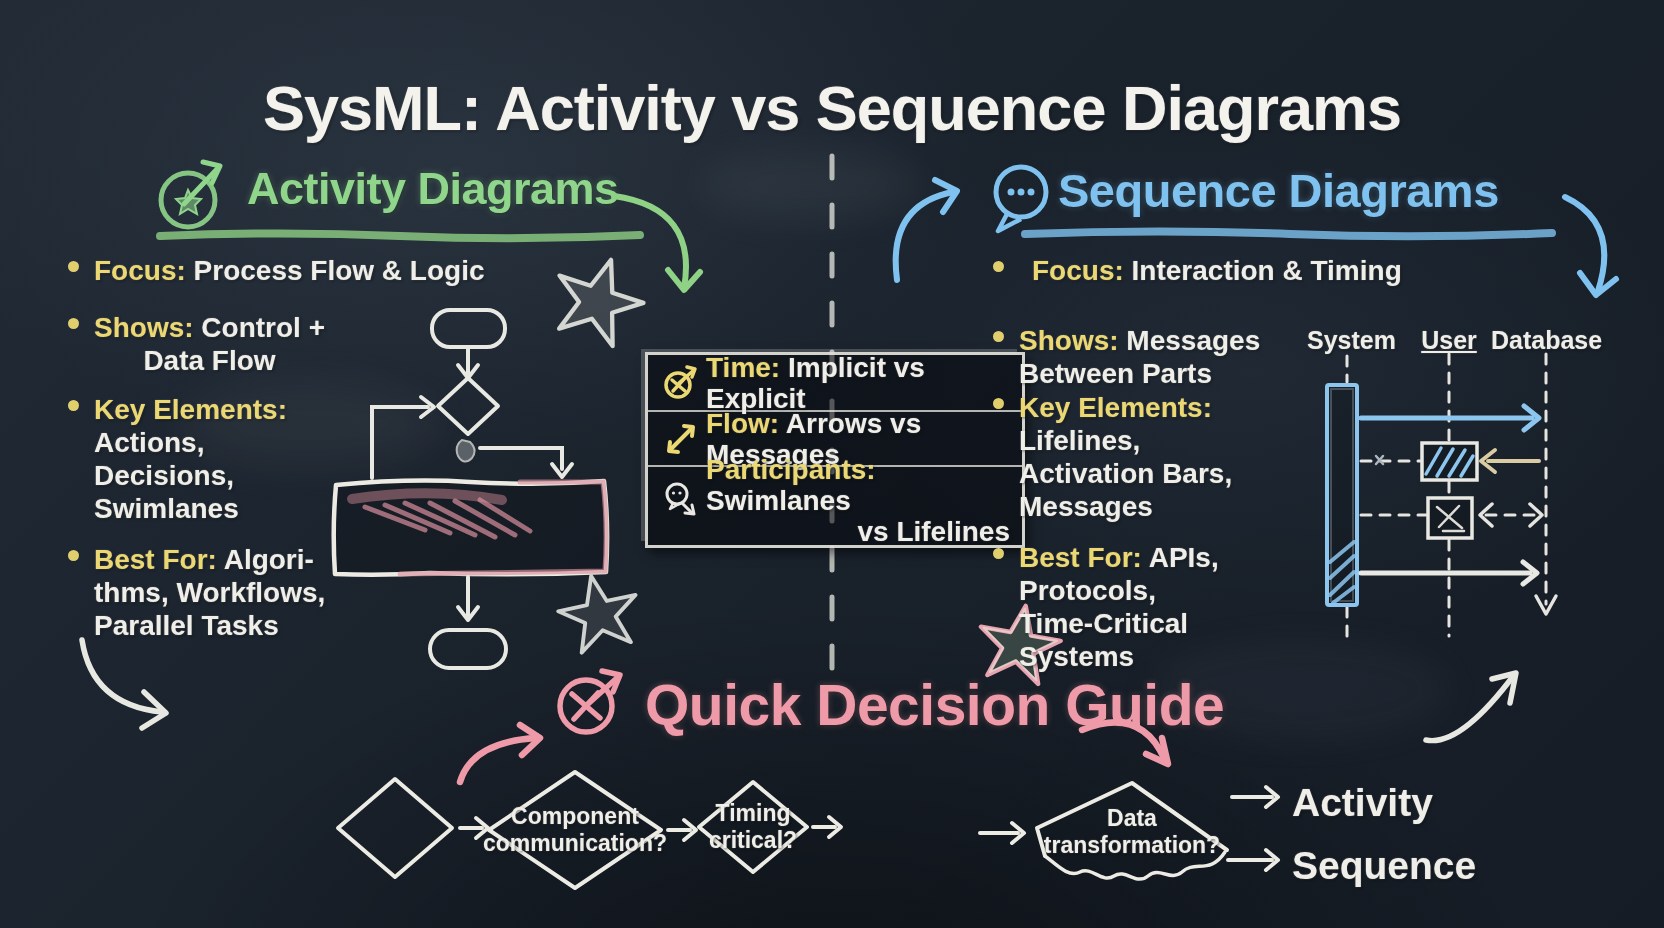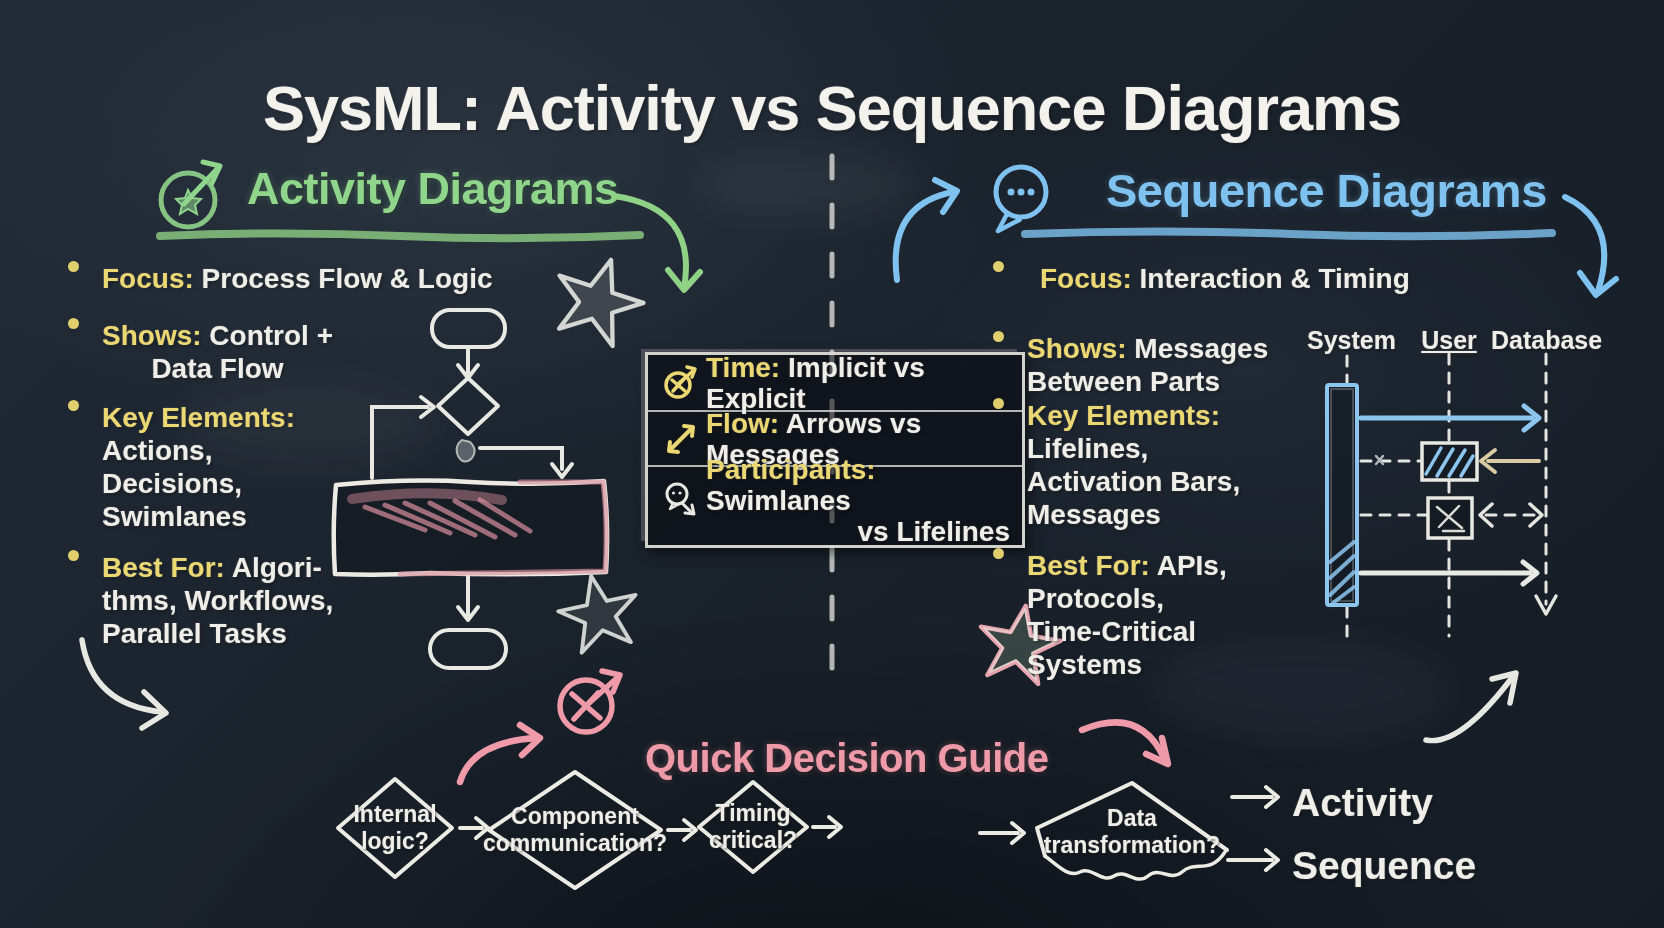--- a/index.html
+++ b/index.html
@@ -17,25 +17,25 @@
       linear-gradient(135deg,#222b36 0%, #1a222c 45%, #151c25 100%);
   }
   .smudge{position:absolute;border-radius:50%;filter:blur(18px);pointer-events:none;}
   .chalktext{text-shadow:0 0 2px rgba(255,255,255,.28), 1px 1px 3px rgba(0,0,0,.55);}
   .title{
     position:absolute; left:0; right:0; top:30px; text-align:center;
     font-size:63px; letter-spacing:-1px; color:#f3f2ec;
   }
   .colheading{position:absolute; font-size:45px; letter-spacing:-.5px;}
   .heading-green{color:var(--green); text-shadow:0 0 6px rgba(144,213,140,.35),1px 1px 3px rgba(0,0,0,.5);}
-  .heading-blue{color:var(--blue); text-shadow:0 0 6px rgba(127,194,239,.35),1px 1px 3px rgba(0,0,0,.5);margin-left:48px;}
+  .heading-blue{color:var(--blue); text-shadow:0 0 6px rgba(127,194,239,.35),1px 1px 3px rgba(0,0,0,.5);}
   .heading-pink{color:var(--pink); text-shadow:0 0 6px rgba(238,154,168,.35),1px 1px 3px rgba(0,0,0,.5);}
   .bullet{position:absolute; display:flex; gap:11px;}
   .dot{width:11px;height:11px;border-radius:50%;background:var(--yellow);margin-top:11px;flex:none;opacity:.95;}
-  .btext{margin:12px;font-size:28px;line-height:33px;}
+  .btext{margin:4px;font-size:28px;line-height:33px;}
   .btext b{color:var(--yellow);}
   .cmp-table{
     position:absolute; left:645px; top:352px; width:380px; height:196px;
     border:3px solid rgba(238,237,230,.88); background:rgba(7,10,14,.55);
     box-shadow:-6px -5px 0 -2px rgba(238,237,230,.22), 4px 5px 10px rgba(0,0,0,.5);
     display:flex; flex-direction:column; box-sizing:border-box;
   }
   .trow{display:flex;align-items:center;border-bottom:2.5px solid rgba(236,235,228,.75);padding:0 8px 0 8px;box-sizing:border-box;}
   .trow:last-child{border-bottom:none;}
   .ticon{width:50px;flex:none;display:flex;align-items:center;justify-content:center;}
@@ -277,21 +277,21 @@
   <svg style="left:448px;top:722px;" width="115" height="75">
     <path d="M12,60 Q24,20 88,16" stroke="#ee9aa8" stroke-width="6.5" fill="none" stroke-linecap="round"></path>
     <path d="M72,3 L92,16 L74,33" stroke="#ee9aa8" stroke-width="6.5" fill="none" stroke-linecap="round" stroke-linejoin="round"></path>
   </svg>
   <svg style="left:552px;top:664px;" width="78" height="78" viewBox="0 0 78 78">
     <circle cx="34" cy="42" r="26" stroke="#ee9aa8" stroke-width="5.5" fill="none"></circle>
     <path d="M20,30 L48,54 M46,29 L22,55" stroke="#ee9aa8" stroke-width="5.5" stroke-linecap="round"></path>
     <line x1="36" y1="40" x2="66" y2="13" stroke="#ee9aa8" stroke-width="5.5" stroke-linecap="round"></line>
     <path d="M50,7 L68,11 L61,28" stroke="#ee9aa8" stroke-width="5.5" fill="none" stroke-linecap="round" stroke-linejoin="round"></path>
   </svg>
-  <div class="colheading heading-pink" style="left:645px;top:736px;font-size:40px;">Quick Decision Guide</div>
+  <div class="colheading heading-pink" style="left:645px;top:672px;font-size:57px;">Quick Decision Guide</div>
   <svg style="left:1068px;top:698px;" width="115" height="85">
     <path d="M14,32 Q72,8 96,60" stroke="#ee9aa8" stroke-width="6.5" fill="none" stroke-linecap="round"></path>
     <path d="M78,56 L100,66 L94,40" stroke="#ee9aa8" stroke-width="6.5" fill="none" stroke-linecap="round" stroke-linejoin="round"></path>
   </svg>
 
   <svg style="left:320px;top:760px;" width="990" height="150" viewBox="0 0 990 150">
     <g stroke="#ecebe4" stroke-width="4" fill="none" stroke-linejoin="round" stroke-linecap="round">
       <path d="M18,68 L75,19 L132,68 L75,117 Z"></path>
       <line x1="140" y1="68" x2="162" y2="68"></line>
         <path d="M156,58 L168,68 L156,78"></path>
@@ -305,21 +305,20 @@
         <path d="M692,63 L704,73 L692,83"></path>
       <path d="M717,68 L812,23 L907,90 M717,68 L725,96"></path>
       <path d="M905,92 C890,115 875,100 862,112 C850,122 840,106 828,116 C816,126 806,108 794,116 C782,124 772,106 760,112 C748,118 736,104 725,96" stroke-width="3.5"></path>
       <line x1="912" y1="37" x2="952" y2="37"></line>
         <path d="M946,27 L958,37 L946,47"></path>
       <line x1="908" y1="100" x2="952" y2="100"></line>
         <path d="M946,90 L958,100 L946,110"></path>
     </g>
   </svg>
 
-  <span class="steplabel chalktext" style="left:325px;top:801px;width:140px;"><span>Internal</span><br><span>logic?</span></span>
   <span class="steplabel chalktext" style="left:470px;top:803px;width:210px;"><span>Component</span><br><span>communication?</span></span>
   <span class="steplabel chalktext" style="left:693px;top:800px;width:120px;"><span>Timing</span><br><span>critical?</span></span>
   <span class="steplabel chalktext" style="left:1042px;top:805px;width:180px;"><span>Data</span><br><span>transformation?</span></span>
 
   <span class="outcome chalktext" style="left:1292px;top:781px;">Activity</span>
   <span class="outcome chalktext" style="left:1292px;top:844px;">Sequence</span>
 
 </div>
 
 </body></html>

